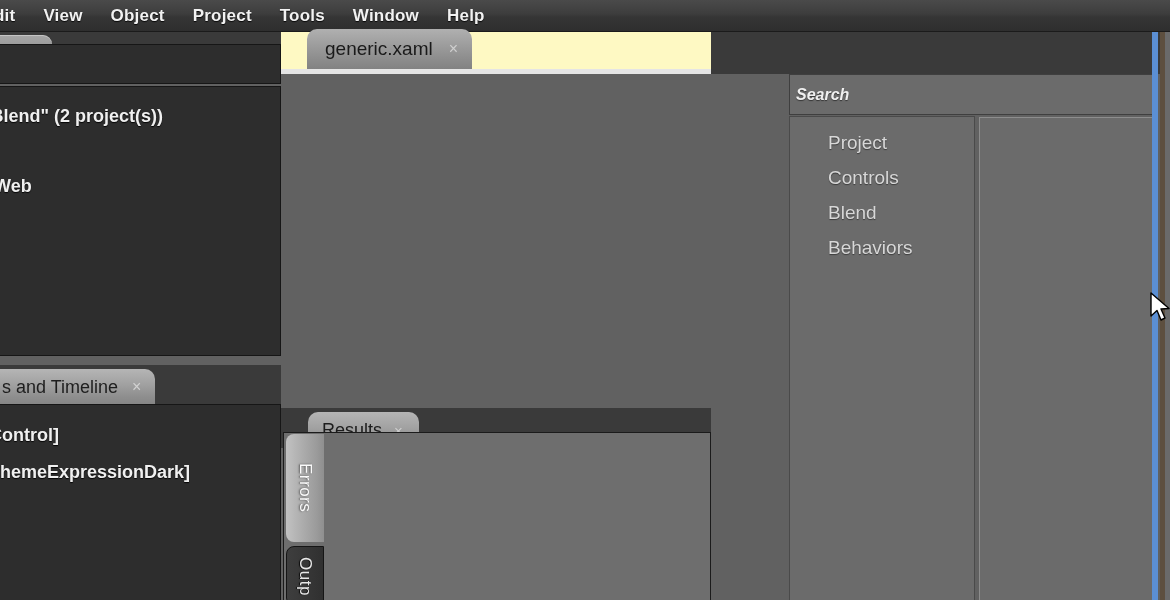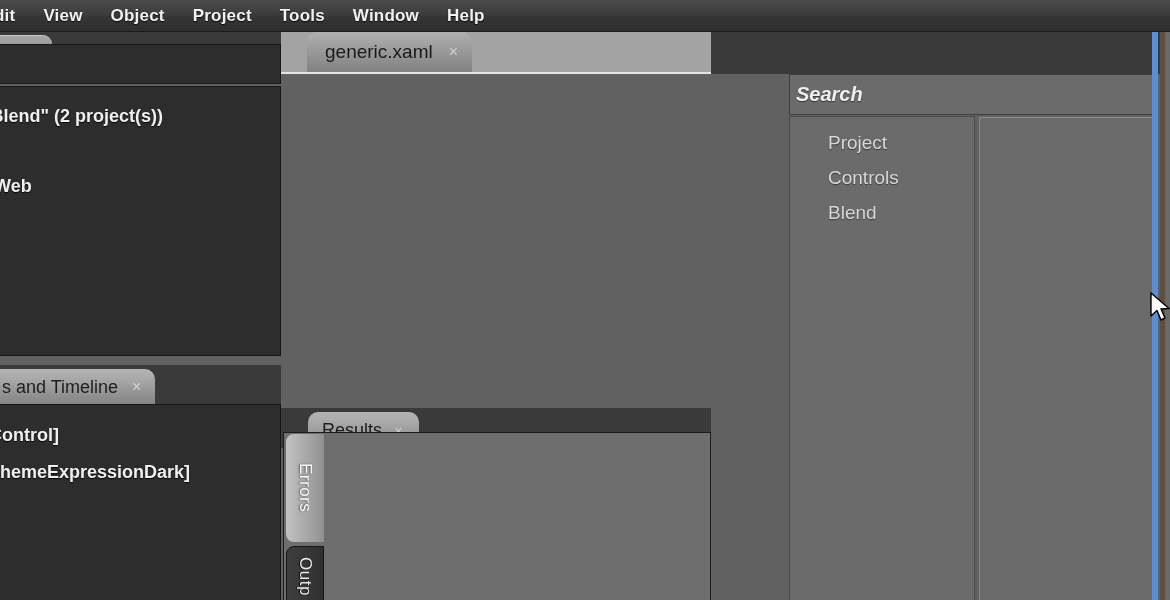--- a/index.html
+++ b/index.html
@@ -168,22 +168,22 @@
     white-space: nowrap;
     margin-left: -8px;
     text-shadow: 0 1px 1px rgba(0,0,0,0.9);
   }
 
   
   .doc-tabstrip {
     position: absolute;
     left: 281px; top: 32px;
     width: 430px; height: 42px;
-    background: #a3a3a3;
-    border-bottom: 2px solid #e5e5e5;
+    background: #fef9c3;
+    border-bottom: 5px solid #e5e5e5;
     box-sizing: border-box;
   }
   .doc-tab {
     position: absolute;
     left: 26px; bottom: 0;
     height: 40px;
     display: flex;
     align-items: center;
     padding: 0 14px 0 18px;
     background: linear-gradient(to bottom, #b0b0b0 0%, #9d9d9d 40%, #8e8e8e 72%, #828282 100%);
@@ -344,21 +344,21 @@
     width: 364px; height: 41px;
     background: #6b6b6b;
     border: 1px solid #3f3f3f;
     box-sizing: border-box;
     display: flex;
     align-items: center;
     padding-left: 6px;
   }
   .assets-search .ph {
     color: #efefef;
-    font-size: 20px;
+    font-size: 16px;
     font-style: italic;
     font-weight: bold;
     text-shadow: 0 1px 1px rgba(0,0,0,0.5);
   }
   .assets-cats {
     position: absolute;
     left: 789px; top: 116px;
     width: 186px; height: 484px;
     background: #6b6b6b;
     border: 1px solid #4a4a4a;
@@ -490,20 +490,21 @@
   </div>
 
   <div class="assets-search">
     <span class="ph">Search</span>
   </div>
 
   <div class="assets-cats">
     <div class="cat-row">Project</div>
     <div class="cat-row">Controls</div>
     <div class="cat-row">Blend</div>
+    <div class="cat-row">Behaviors</div>
   </div>
 
   <div class="assets-content"></div>
 
   <div class="edge-blue"></div>
   <div class="edge-brown"></div>
   <div class="edge-gray"></div>
 
   <svg class="cursor" viewBox="0 0 22 32">
     <polygon points="1,1 1,24 7,18.5 11,28 15,26 11,17 19,16.5" fill="#ffffff" stroke="#000000" stroke-width="1.4" stroke-linejoin="round"></polygon>

